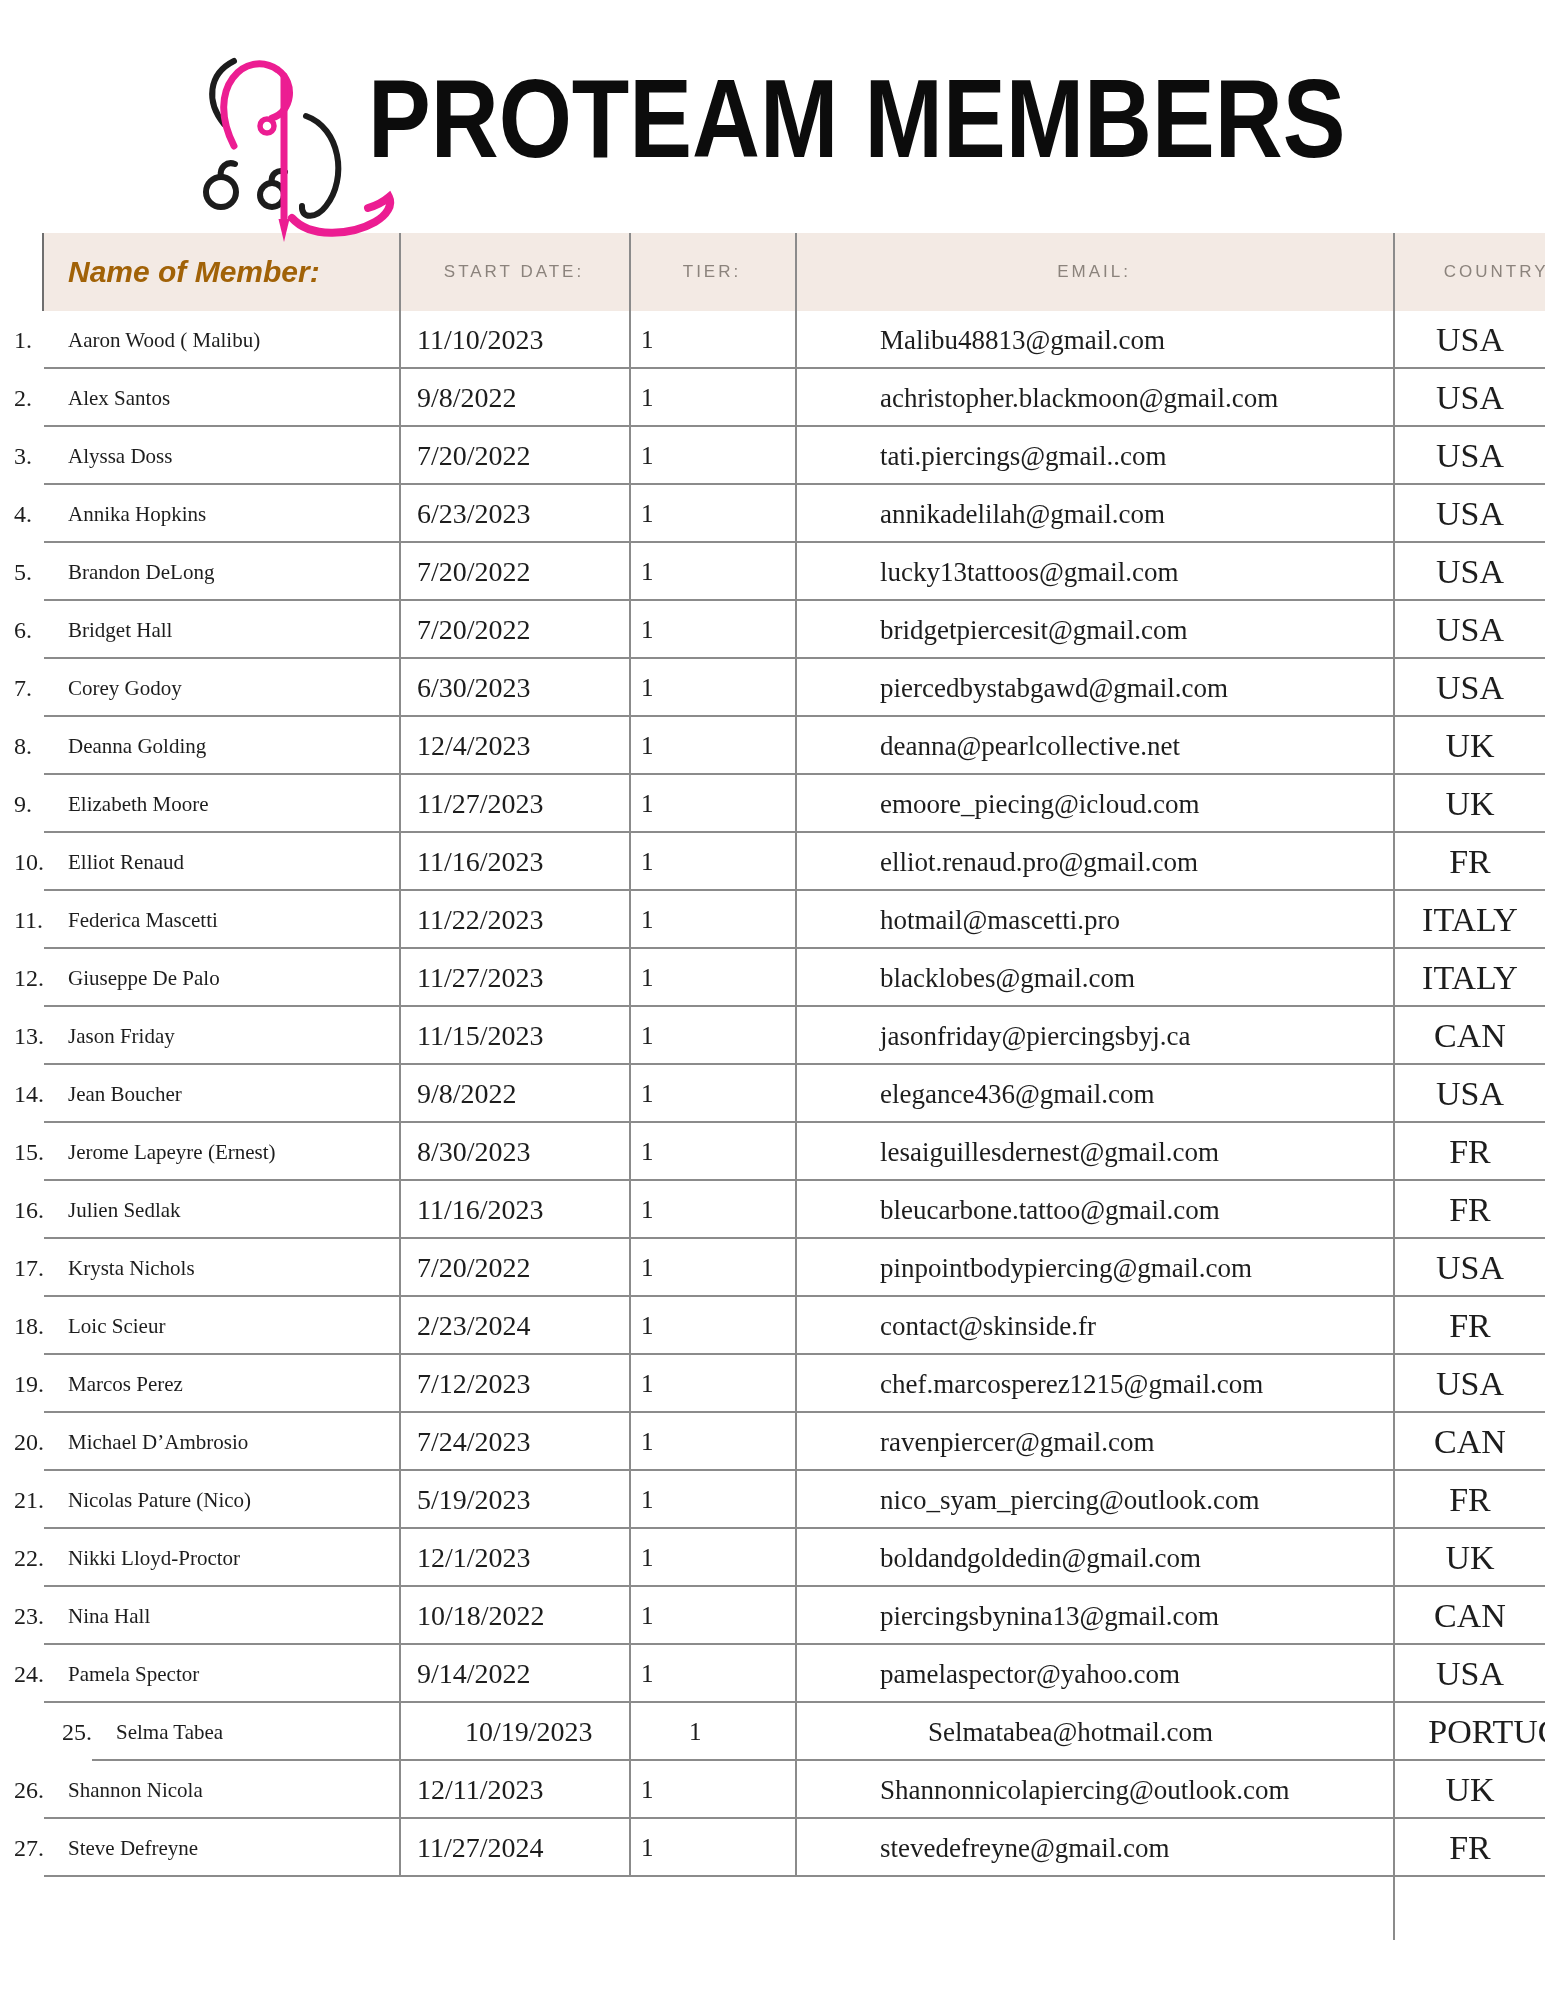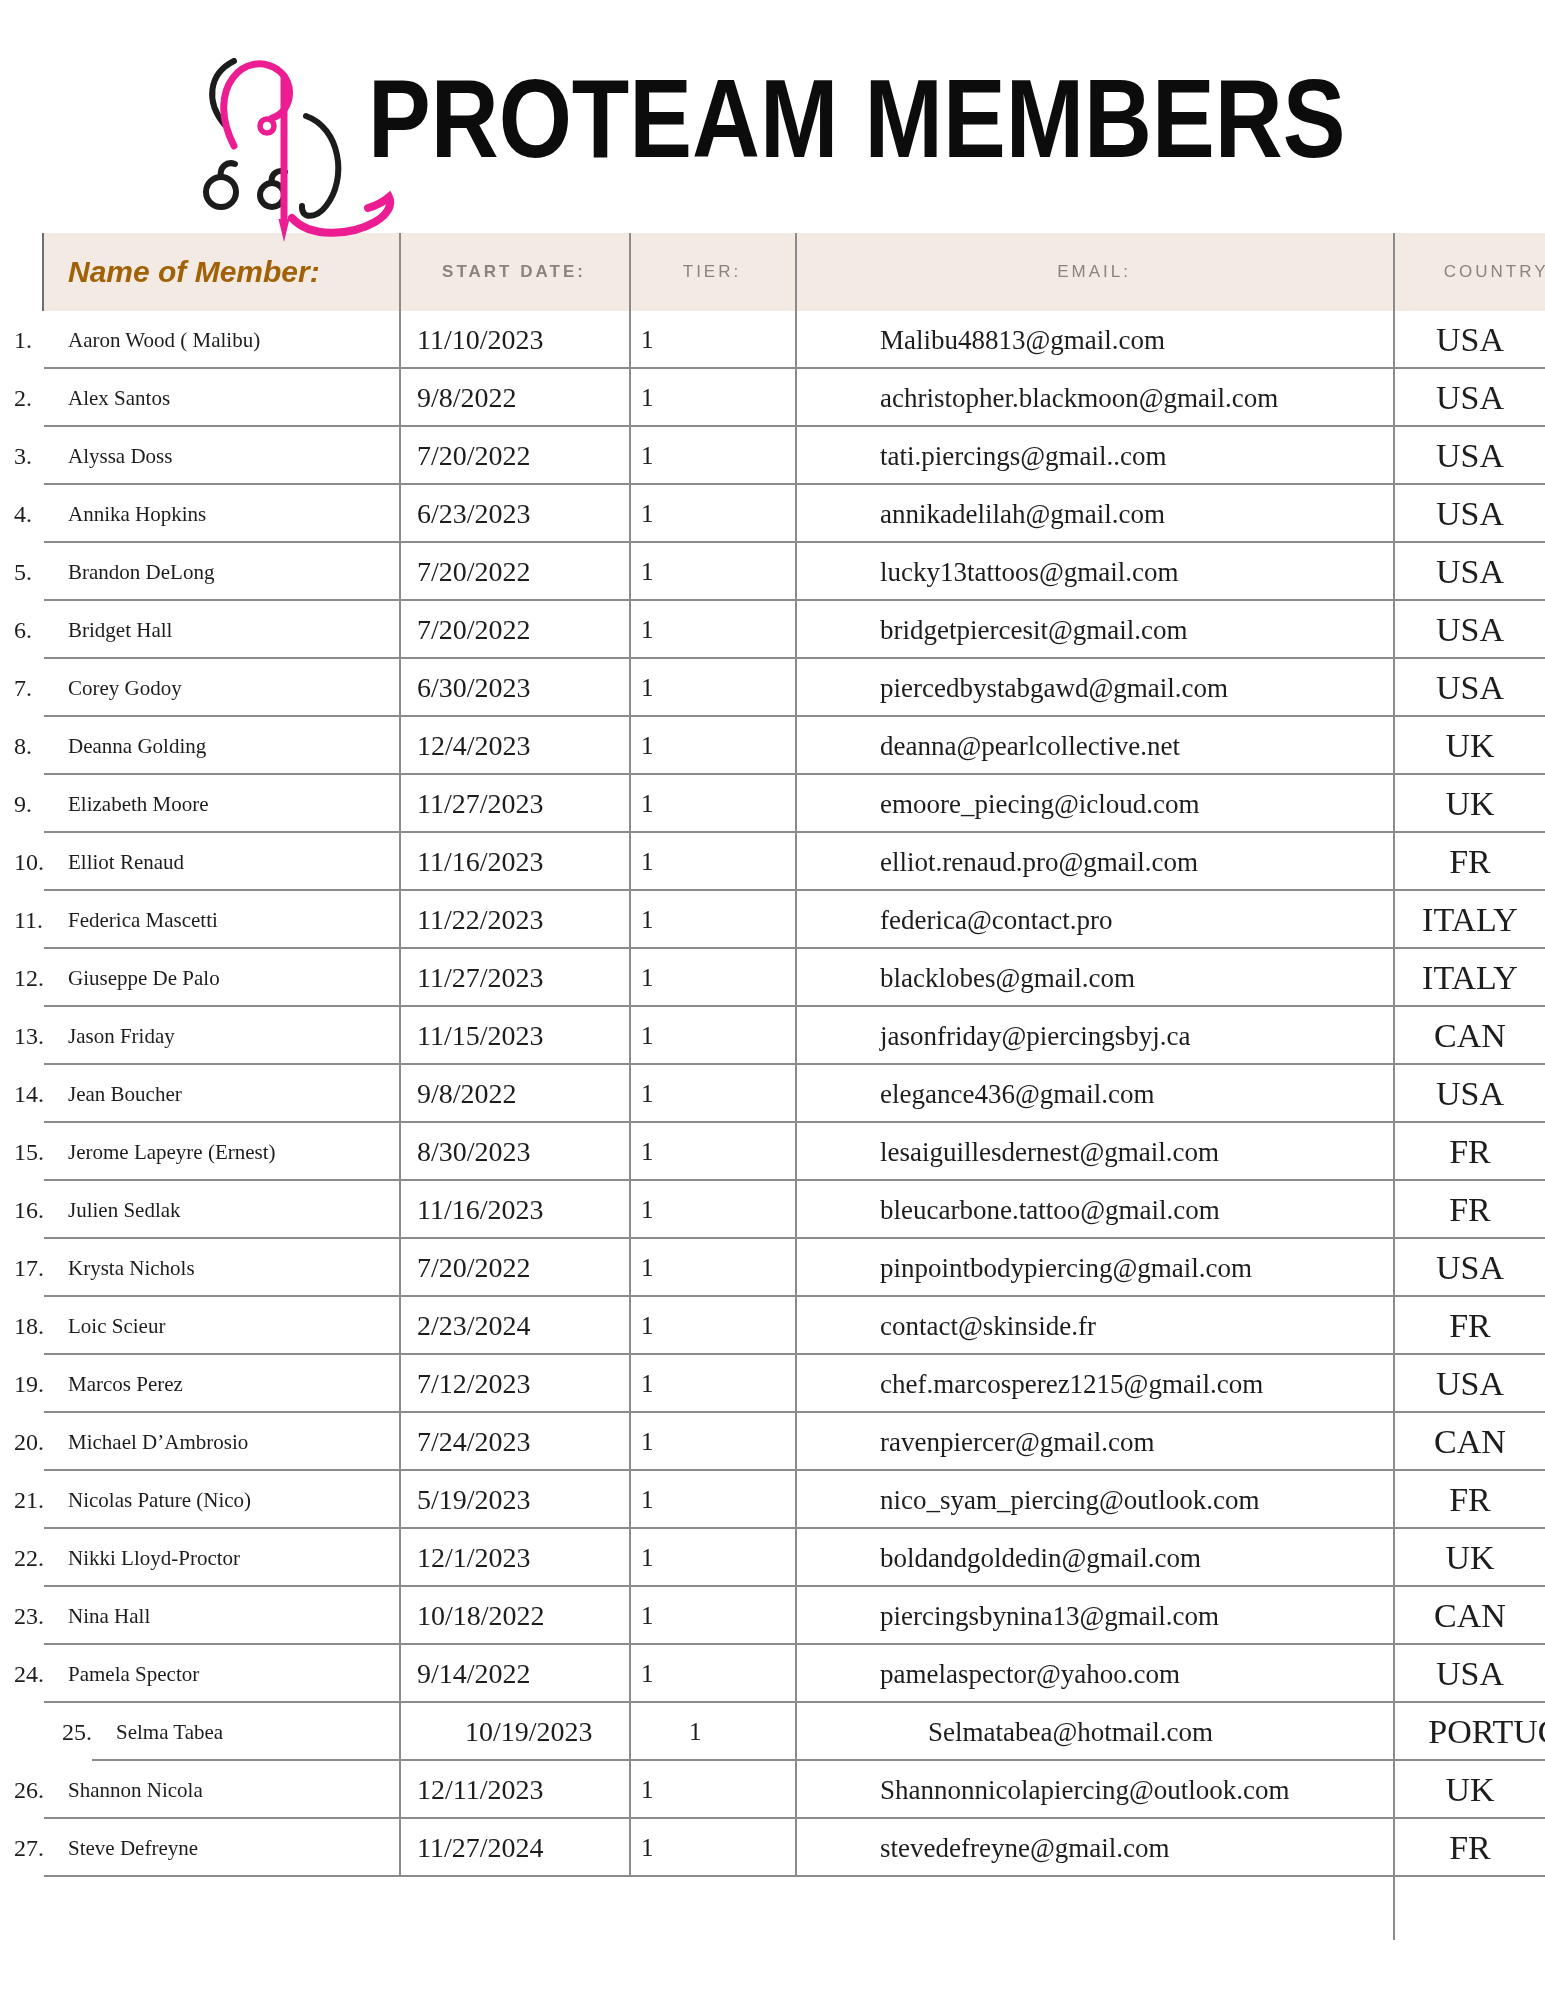--- a/index.html
+++ b/index.html
@@ -22,21 +22,21 @@
   .h-name {
     position:absolute; left:68px; top:233px; height:78px; display:flex; align-items:center;
     font-family:"Liberation Sans", sans-serif; font-style:italic; font-weight:700;
     font-size:30px; color:#a16207; z-index:2; white-space:nowrap;
   }
   .h-col {
     position:absolute; top:233px; height:78px; display:flex; align-items:center; justify-content:center;
     font-family:"Liberation Sans", sans-serif; font-size:17px; letter-spacing:3px;
     color:#8b837c; z-index:2; white-space:nowrap;
   }
-  #h-start   { left:399px;  width:230px;font-weight:bold; }
+  #h-start   { left:399px;  width:230px; }
   #h-tier    { left:629px;  width:166px;border-radius:32px; }
   #h-email   { left:795px;  width:598px; }
   #h-country { left:1393px; width:153px;margin-left:30px; }
   .vline { position:absolute; top:233px; width:2px; background:#8b8b8b; z-index:1; }
   #v1 { left:399px;  height:1644px; }
   #v2 { left:629px;  height:1644px; }
   #v3 { left:795px;  height:1644px; }
   #v4 { left:1393px; height:1707px; }
   .tbody { position:absolute; left:0; top:311px; width:1545px; height:1566px; }
   .row { position:absolute; left:0; width:1545px; height:58px; }
@@ -186,21 +186,21 @@
     <span class="c email">elliot.renaud.pro@gmail.com</span>
     <span class="c country">FR</span>
     <div class="line"></div>
   </div>
 
   <div class="row" style="top: 580px;">
     <span class="c num">11.</span>
     <span class="c name">Federica Mascetti</span>
     <span class="c date">11/22/2023</span>
     <span class="c tier">1</span>
-    <span class="c email">federica@contact.pro</span>
+    <span class="c email">hotmail@mascetti.pro</span>
     <span class="c country">ITALY</span>
     <div class="line"></div>
   </div>
 
   <div class="row" style="top: 638px;">
     <span class="c num">12.</span>
     <span class="c name">Giuseppe De Palo</span>
     <span class="c date">11/27/2023</span>
     <span class="c tier">1</span>
     <span class="c email">blacklobes@gmail.com</span>

